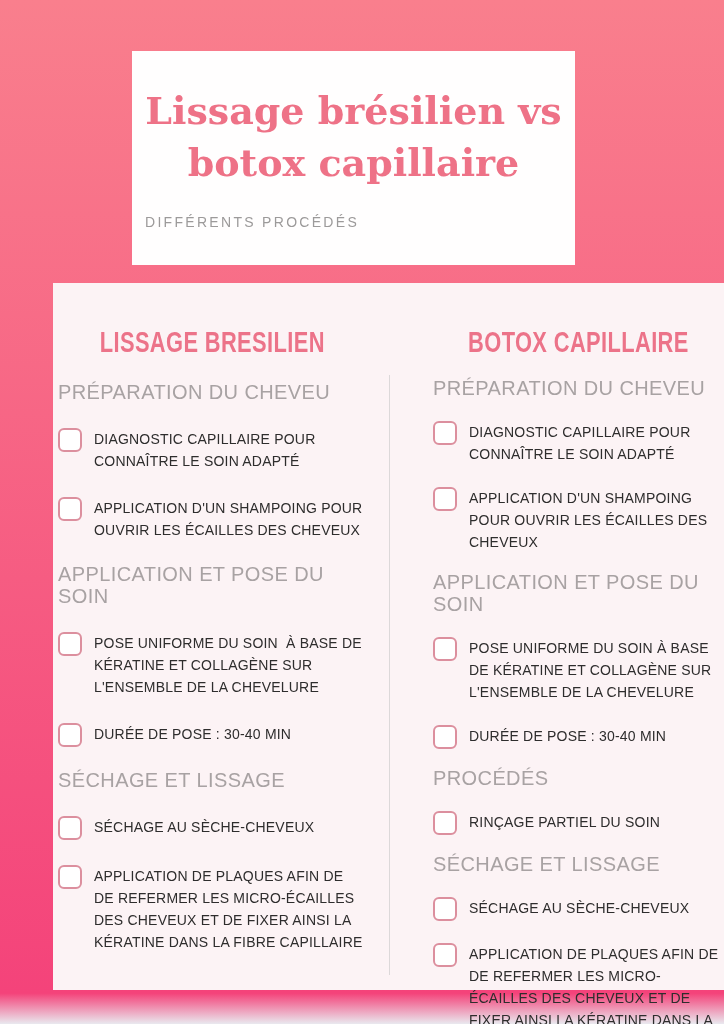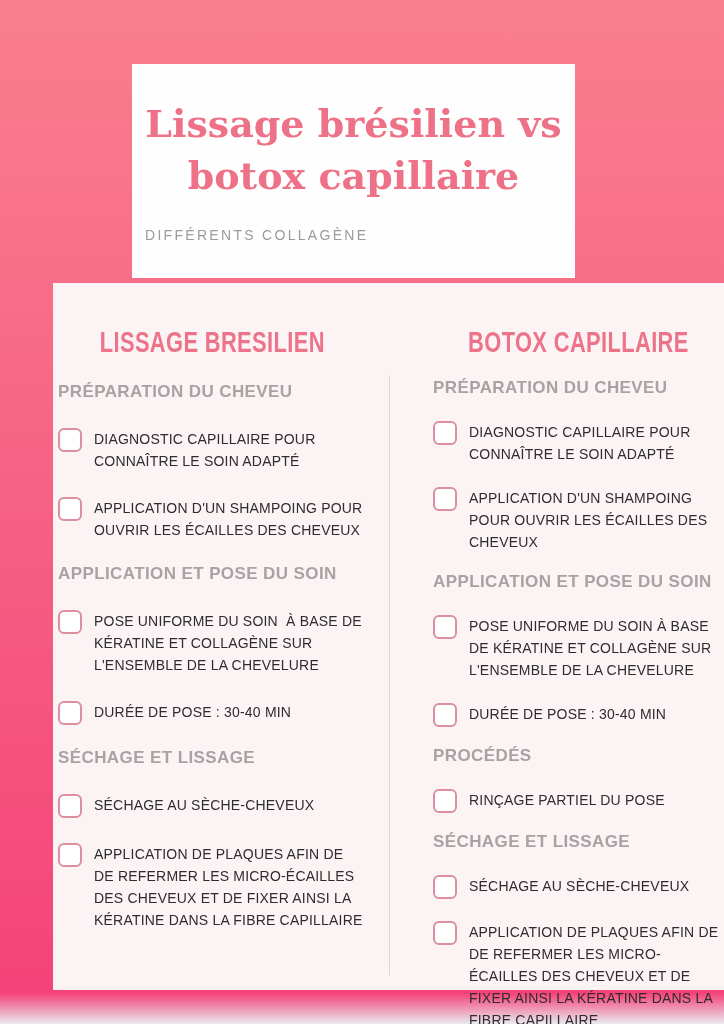--- a/index.html
+++ b/index.html
@@ -6,21 +6,21 @@
   html,body { width:724px; height:1024px; }
   body {
     position:relative;
     font-family:"Liberation Sans", sans-serif;
     background:linear-gradient(180deg, var(--bg-top,#f97f8d) 0%, var(--bg-bottom,#f4437a) 97%, var(--page-edge,#e9e9ef) 100%);
     overflow:hidden;
   }
 
   
   .title-card {
-    position:absolute; left:132px; top:64px; width:443px; height:214px;
+    position:absolute; left:132px; top:51px; width:443px; height:214px;
     background:var(--card-bg,#fffefe);
   }
   .title-text {
     margin-top:34px; text-align:center;
     font-family:"DejaVu Serif", serif; font-weight:bold;
     font-size:38px; line-height:52px;
     color:var(--title-pink,#ee7287);
   }
   .subtitle {
     position:absolute; left:13px; top:163px;
@@ -47,21 +47,21 @@
   .col-heading span {
     display:inline-block;
     font-weight:bold; font-size:28px; line-height:34px; letter-spacing:0.5px;
     color:var(--heading-pink,#ec7389);
     transform:scale(0.78,1.06); transform-origin:center;
   }
 
   .section { margin-top:22px; }
   .section:first-of-type { margin-top:30px; }
   .section-title {
-    font-size:17px; line-height:22px; font-weight:700;
+    font-size:20px; line-height:22px; font-weight:400;
     letter-spacing:0.4px;
     color:var(--section-gray,#a8a2a3);
   }
 
   .item { display:flex; margin-top:25px; }
   .section .item:first-of-type { margin-top:9px; }
   .column-right .section { margin-top:18px; }
   .column-right .section:first-of-type { margin-top:30px; }
   .column-right .item { margin-top:22px; }
   .column-right .section .item:first-of-type { margin-top:9px; }
@@ -80,21 +80,21 @@
   }
 </style>
 </head>
 <body>
 
 <div class="title-card">
   <div class="title-text">
     <div>Lissage brésilien vs</div>
     <div>botox capillaire</div>
   </div>
-  <div class="subtitle">DIFFÉRENTS COLLAGÈNE</div>
+  <div class="subtitle">DIFFÉRENTS PROCÉDÉS</div>
 </div>
 
 <div class="panel">
   <div class="divider"></div>
   <div class="columns">
 
     <div class="column column-left">
       <div class="col-heading">
         <span>LISSAGE BRESILIEN</span>
       </div>
@@ -162,21 +162,21 @@
         <div class="item">
           <span class="checkbox"></span>
           <span class="item-label">DURÉE DE POSE : 30-40 MIN</span>
         </div>
       </div>
 
       <div class="section">
         <div class="section-title">PROCÉDÉS</div>
         <div class="item">
           <span class="checkbox"></span>
-          <span class="item-label">RINÇAGE PARTIEL DU POSE</span>
+          <span class="item-label">RINÇAGE PARTIEL DU SOIN</span>
         </div>
       </div>
 
       <div class="section">
         <div class="section-title">SÉCHAGE ET LISSAGE</div>
         <div class="item">
           <span class="checkbox"></span>
           <span class="item-label">SÉCHAGE AU SÈCHE-CHEVEUX</span>
         </div>
         <div class="item">

